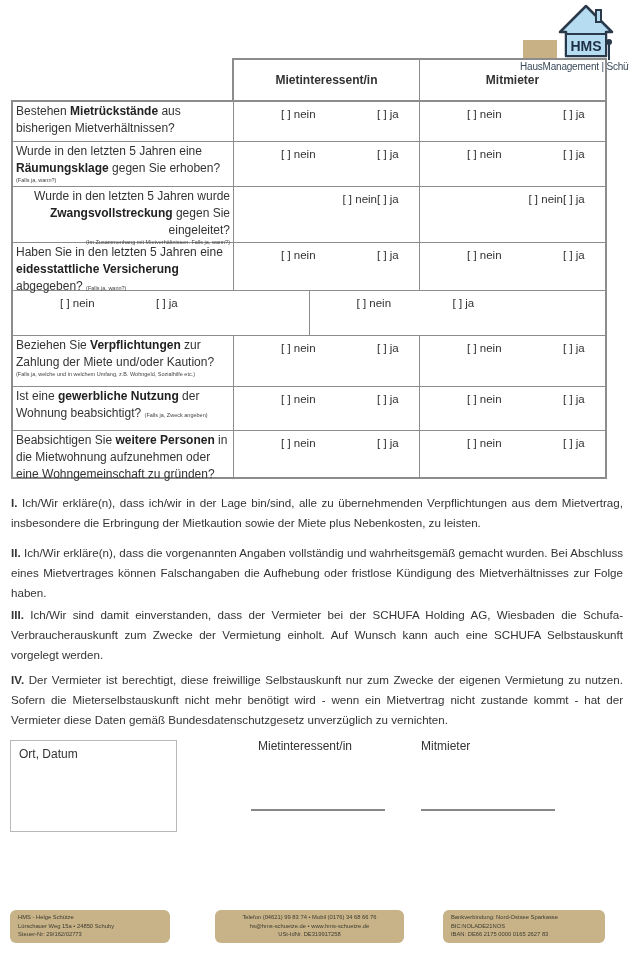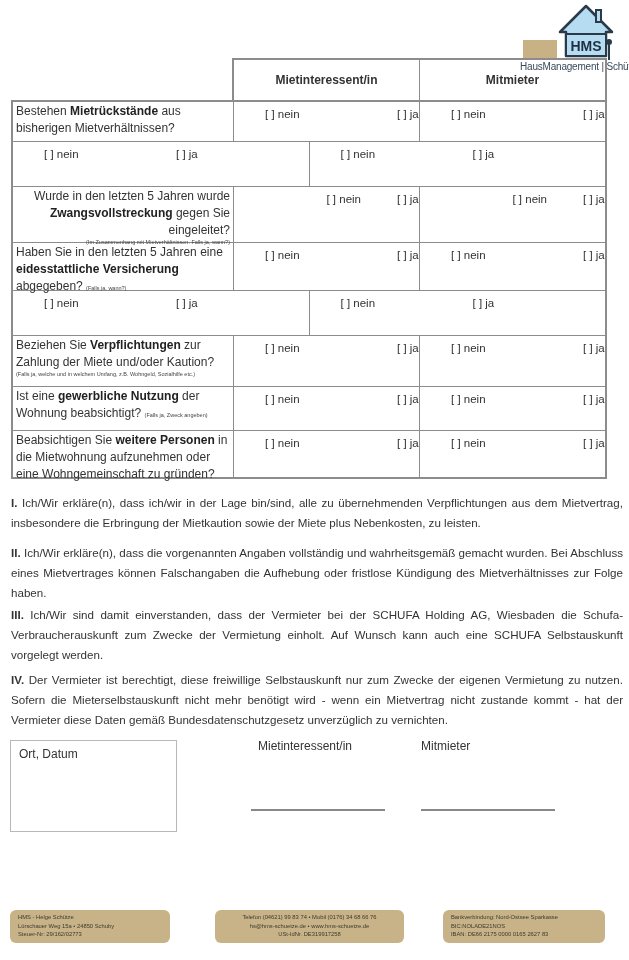--- a/index.html
+++ b/index.html
@@ -20,22 +20,22 @@
 
   .rows { position: absolute; left: 0; top: 42px; width: 596px; border: 2px solid #8c8c8c; }
   .row { display: flex; border-top: 1.5px solid #8c8c8c; }
   .row:first-child { border-top: none; }
   .row .q { width: 221px; padding: 1px 3px 2px 3px; font-size: 12px; line-height: 17px; color: #333; border-right: 1.5px solid #8c8c8c; }
   .row .q b { font-weight: bold; color: #222; }
   .row .q .note { font-size: 5.5px; line-height: 7px; color: #444; display: inline; }
   .row .q .note.block { display: block; }
   .row .ans { flex: 1; display: flex; padding-top: 6px; font-size: 11.5px; color: #333; }
   .row .ans + .ans { border-left: 1.5px solid #8c8c8c; }
-  .row .ans .opt { display: inline-block; white-space: nowrap; margin-left: 36px; }
-  .row .ans .opt.nein { margin-left: 31px; width: 96px; }
+  .row .ans .opt { display: inline-block; white-space: nowrap; }
+  .row .ans .opt.nein { margin-left: 47px; width: 96px; }
   .row .ans .opt.ja { }
 
   .decl { position: absolute; left: 11px; width: 612px; font-size: 11.6px; line-height: 20px; color: #333; text-align: justify; }
   .decl b { font-weight: bold; }
 
   .sig-box { position: absolute; left: 10px; top: 740px; width: 167px; height: 92px; border: 1px solid #b8b8b8; padding: 6px 8px; font-size: 12px; color: #333; }
   .sig-label { position: absolute; top: 739px; font-size: 12px; color: #333; }
   .sig-line { position: absolute; top: 809px; height: 1.5px; width: 134px; background: #888; }
 
   .footer-box { position: absolute; top: 910px; height: 33px; background: #c7b387; border-radius: 6px; padding: 3px 8px; font-size: 5.8px; line-height: 8.5px; color: #3d3a30; }
@@ -69,20 +69,21 @@
     <div class="ans">
       <span class="opt nein">[  ] nein</span>
       <span class="opt ja">[  ] ja</span>
     </div>
     <div class="ans">
       <span class="opt nein">[  ] nein</span>
       <span class="opt ja">[  ] ja</span>
     </div>
       </div>
       <div class="row" style="height: 45px;">
+    <div class="q"><span>Wurde in den letzten 5 Jahren eine </span><b>Räumungsklage</b><span> gegen Sie erhoben?</span><span class="note block">(Falls ja, wann?)</span></div>
 
     <div class="ans">
       <span class="opt nein">[  ] nein</span>
       <span class="opt ja">[  ] ja</span>
     </div>
     <div class="ans">
       <span class="opt nein">[  ] nein</span>
       <span class="opt ja">[  ] ja</span>
     </div>
       </div>

